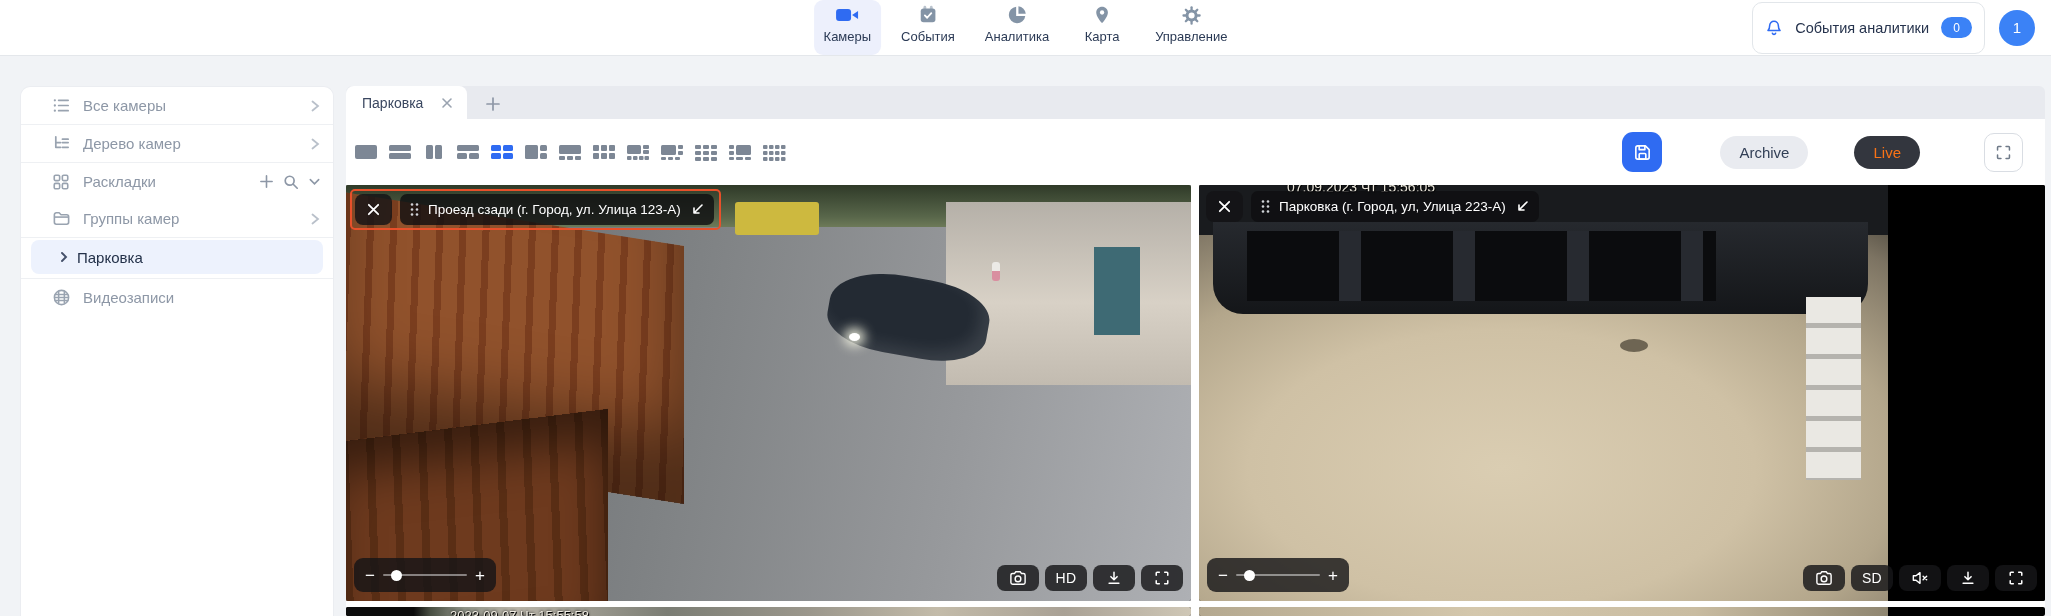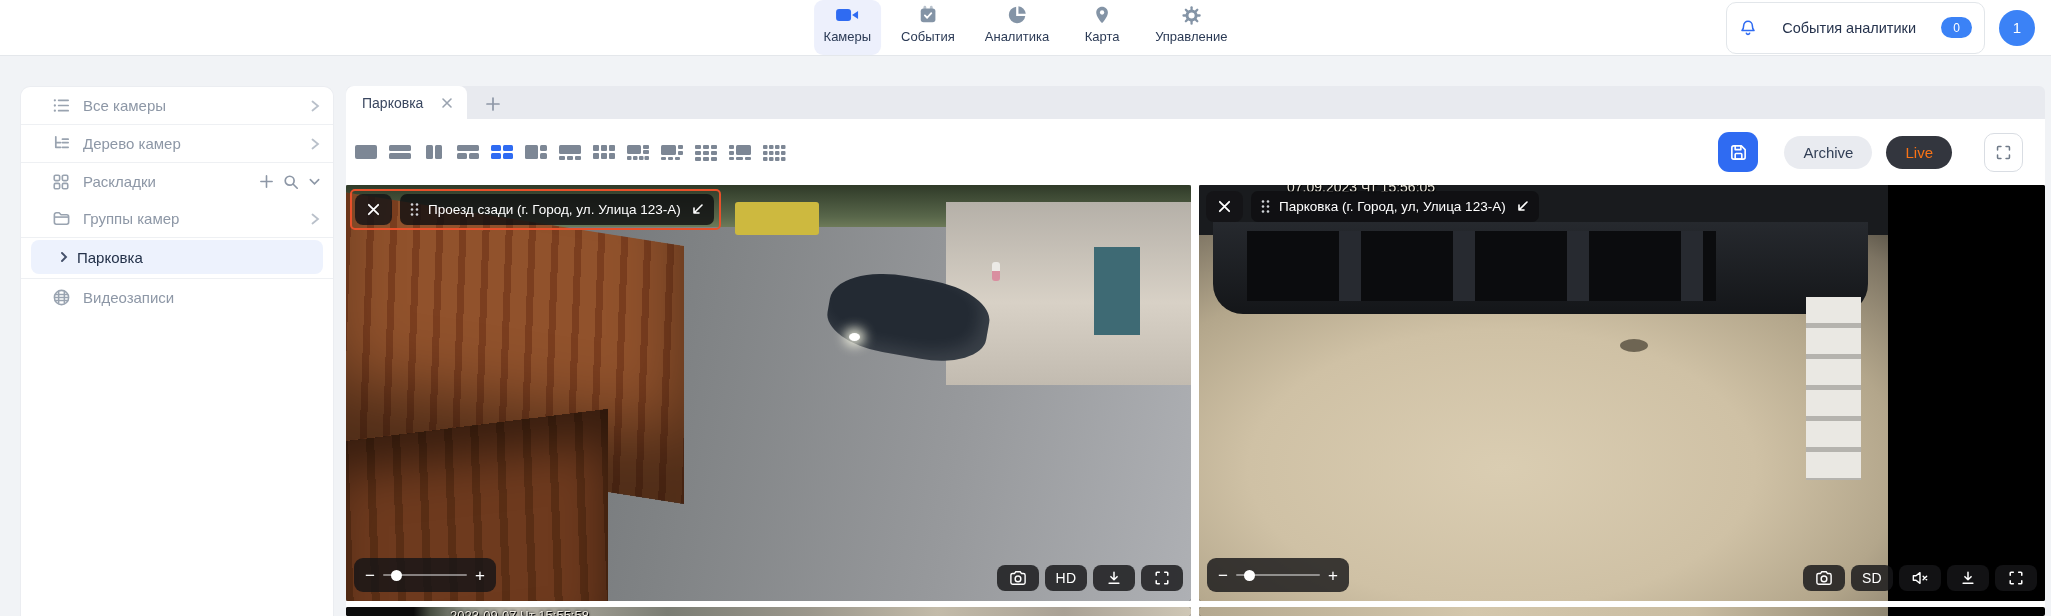--- a/index.html
+++ b/index.html
@@ -11,21 +11,21 @@
           border-bottom:1px solid #e4e7eb;z-index:10;}
   .nav{position:absolute;left:50%;top:0;transform:translateX(-50%);height:55px;
        display:flex;align-items:center;gap:10px;}
   .nav-item{display:flex;flex-direction:column;align-items:center;justify-content:flex-start;
             gap:3px;padding:4px 10px;border-radius:9px;cursor:pointer;min-width:46px;height:47px;}
   .nav-item.active{background:#edf0fc;}
   .nav-ic{height:22px;display:flex;align-items:center;color:#8494a6;}
   .nav-item.active .nav-ic{color:#2f6bf2;}
   .nav-lbl{font-size:13px;color:#2b3a55;white-space:nowrap;}
   .hdr-right{position:absolute;right:16px;top:0;height:55px;display:flex;align-items:center;gap:14px;}
-  .events-btn{display:flex;align-items:center;gap:25px;height:34px;padding:8px 12px;
+  .events-btn{display:flex;align-items:center;gap:12px;height:34px;padding:8px 12px;
               border:1px solid #e2e6ea;border-radius:10px;background:#fff;cursor:pointer;}
   .events-btn .bell{color:#2f6bf2;display:flex;}
   .events-lbl{font-size:14.5px;color:#26334d;}
   .badge{min-width:21px;height:21px;border-radius:11px;background:#3b82f6;color:#fff;
          font-size:12px;display:flex;align-items:center;justify-content:center;padding:0 5px;}
   .avatar{width:36px;height:36px;border-radius:50%;background:#3b82f6;color:#fff;
           font-size:15px;display:flex;align-items:center;justify-content:center;cursor:pointer;}
 
   
   .sidebar{position:absolute;left:20px;top:86px;width:312px;bottom:0;background:#fff;
@@ -51,21 +51,21 @@
   .tab-lbl{font-size:14px;color:#3a4760;}
   .tab-close{color:#9aa3b0;display:flex;cursor:pointer;}
   .tab-add{margin-left:18px;margin-bottom:7px;color:#8d97a6;display:flex;cursor:pointer;}
   .panel{position:absolute;top:33px;left:0;right:0;bottom:0;background:#fff;}
 
   
   .toolbar{height:66px;display:flex;align-items:center;padding:0 22px 0 8px;}
   .layouts{display:flex;align-items:center;gap:10px;}
   .lo-btn{width:24px;height:18px;color:#7d8795;cursor:pointer;display:flex;}
   .lo-btn.selected{color:#2f6bf2;}
-  .tb-right{margin-left:auto;display:flex;align-items:center;}
+  .tb-right{margin-left:auto;display:flex;align-items:center;gap:32px;}
   .save-btn{width:40px;height:40px;border-radius:11px;background:#2f6bf2;color:#fff;
             display:flex;align-items:center;justify-content:center;cursor:pointer;}
   .pill{height:33px;border-radius:17px;display:flex;align-items:center;padding:0 19px;
         font-size:15px;cursor:pointer;}
   .pill.archive{background:#e9ebf0;color:#323f56;margin-left:26px;}
   .pill.live{background:#33363e;color:#f97316;margin-left:14px;}
   .fs-btn{width:37px;height:37px;border-radius:10px;border:1px solid #d9dde3;background:#fff;
           color:#6f7a88;display:flex;align-items:center;justify-content:center;margin-left:32px;cursor:pointer;}
 
   
@@ -568,21 +568,21 @@
               <span class="drag-dots">
                 <svg width="9" height="15" viewBox="0 0 9 15" fill="currentColor">
                     <circle cx="2" cy="2.5" r="1.3"></circle>
                     <circle cx="7" cy="2.5" r="1.3"></circle>
                     <circle cx="2" cy="7.5" r="1.3"></circle>
                     <circle cx="7" cy="7.5" r="1.3"></circle>
                     <circle cx="2" cy="12.5" r="1.3"></circle>
                     <circle cx="7" cy="12.5" r="1.3"></circle>
                   </svg>
               </span>
-              <span class="cam-title">Парковка  (г. Город, ул, Улица 123-А)</span>
+              <span class="cam-title">Парковка  (г. Город, ул, Улица 223-А)</span>
               <span class="collapse">
                 <svg width="14" height="14" viewBox="0 0 14 14" fill="none" stroke="#fff" stroke-width="1.6" stroke-linecap="round" stroke-linejoin="round">
                     <path d="M12 2 4 10M4 5v5h5"></path>
                   </svg>
               </span>
             </div>
           </div>
           <div class="zoombar">
             <span class="zb-sign">−</span>
             <span class="zb-track">

